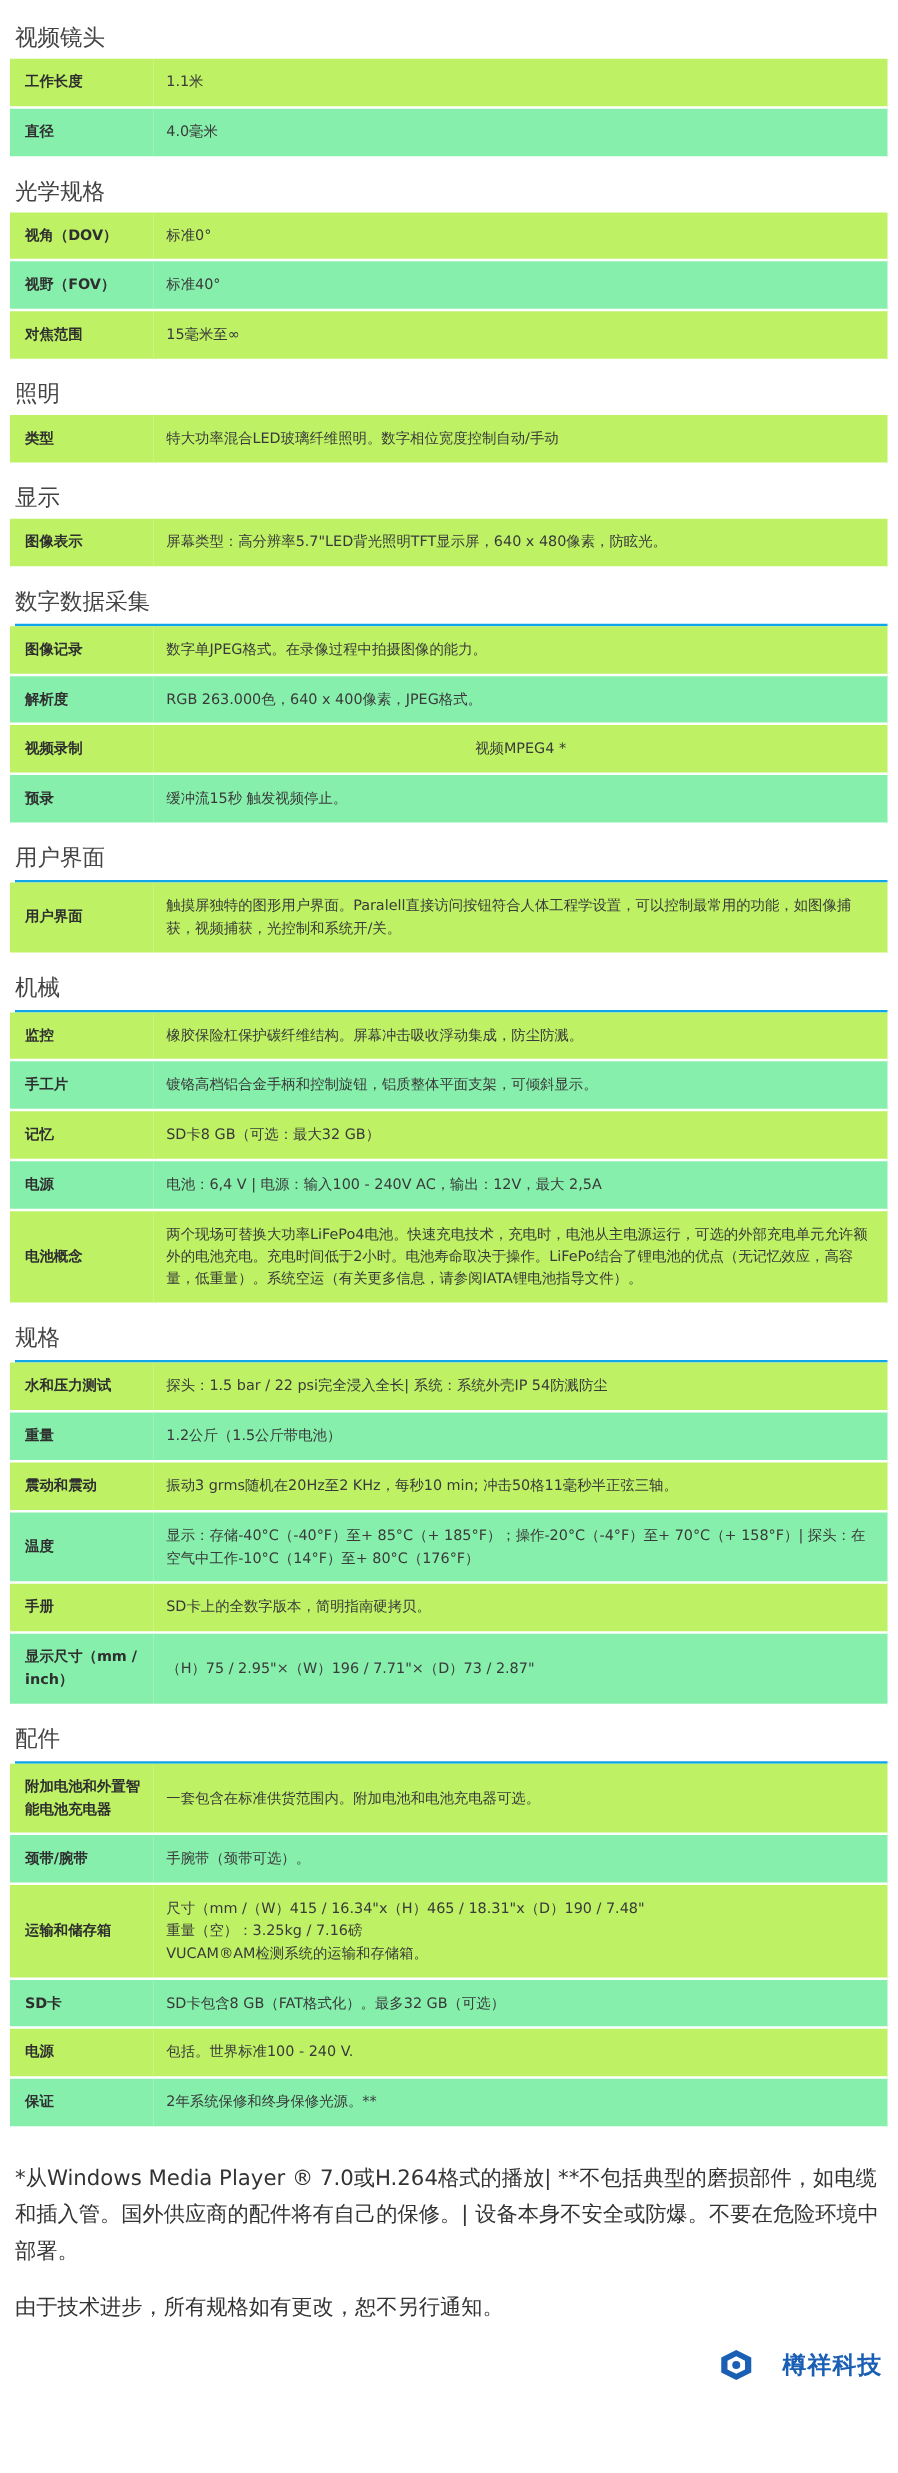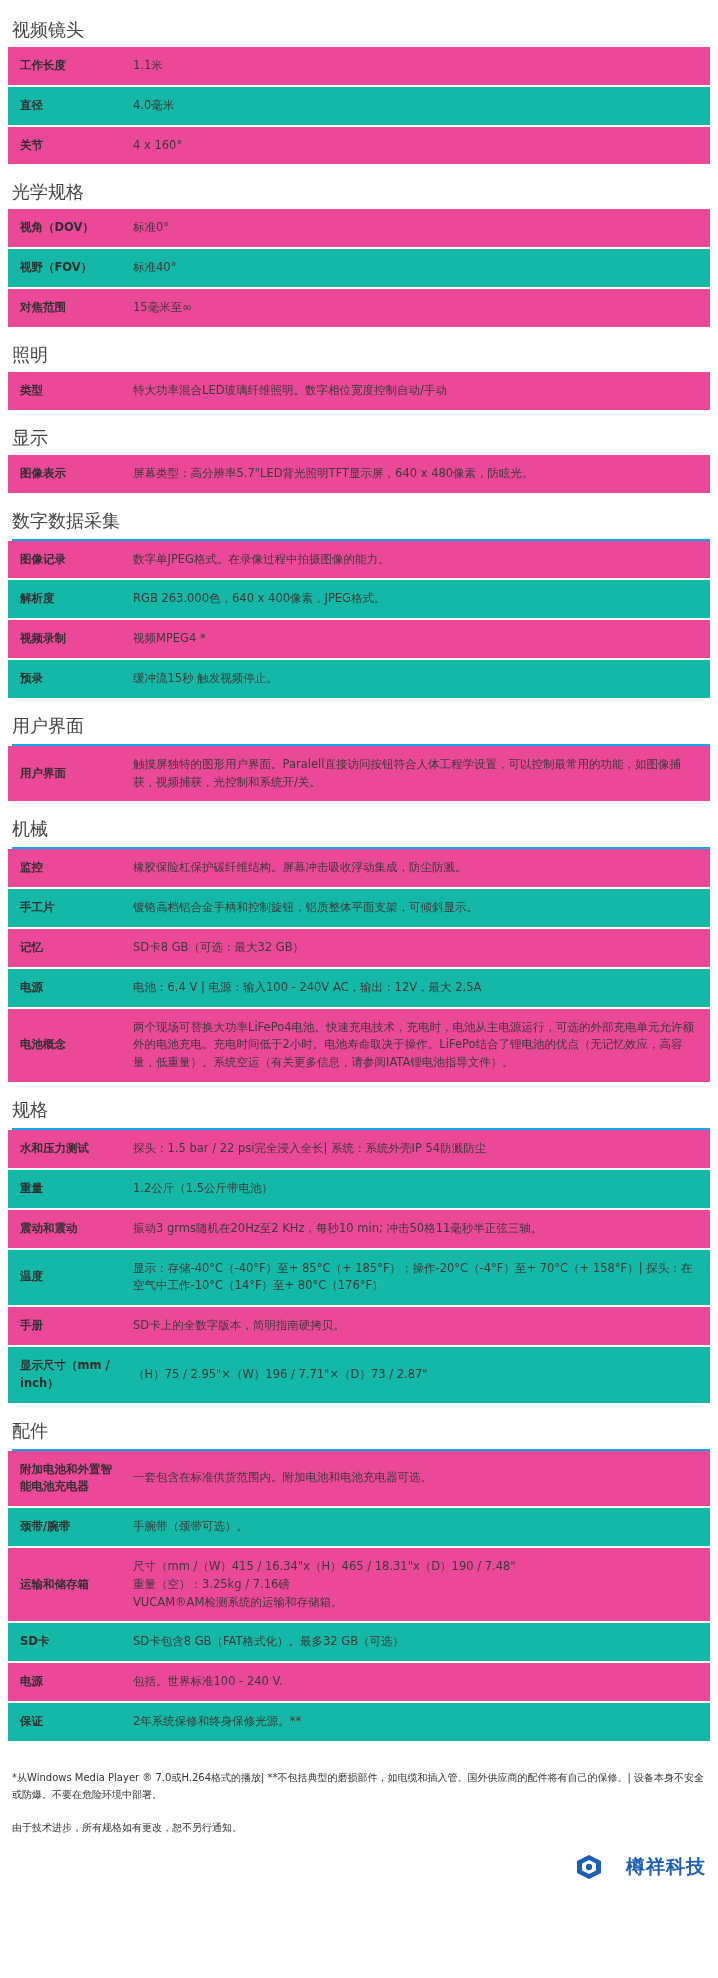--- a/index.html
+++ b/index.html
@@ -29,41 +29,41 @@
   .section-title.ruled {
     border-bottom: 2px solid #0ea5e9;
     padding-bottom: 6px;
     margin-bottom: 0;
   }
   table.spec {
     width: 100%;
     border-collapse: collapse;
     table-layout: fixed;
   }
-  table.spec tr.odd td { background: #ec4899; }
-  table.spec tr.even td { background: #14b8a6; }
+  table.spec tr.odd td { background: #bef264; }
+  table.spec tr.even td { background: #86efac; }
   table.spec td {
     padding: 10px 10px 10px 10px;
     font-size: 11.5px;
     line-height: 1.55;
     vertical-align: middle;
     border-bottom: 2px solid #ffffff;
     color: #333333;
   }
   table.spec td.k {
     width: 115px;
     font-weight: bold;
     color: #2f2f2f;
     padding-left: 12px;
   }
   table.spec td.v {
     color: #3a3a3a;
   }
   .footnotes {
-    font-size: 10px;
+    font-size: 17px;
     line-height: 1.7;
     color: #333333;
     margin: 26px 4px 0 4px;
   }
   .footnotes p { margin: 0 0 16px 0; }
   .footer-bar {
     margin-top: 18px;
     display: flex;
     justify-content: flex-end;
     align-items: center;
@@ -94,24 +94,20 @@
       <table class="spec">
         <tbody>
           <tr class="odd">
             <td class="k">工作长度</td>
             <td class="v" style="white-space: pre-line;">1.1米</td>
           </tr>
           <tr class="even">
             <td class="k">直径</td>
             <td class="v" style="white-space: pre-line;">4.0毫米</td>
           </tr>
-          <tr class="odd">
-            <td class="k">关节</td>
-            <td class="v" style="white-space: pre-line;">4 x 160°</td>
-          </tr>
         </tbody>
       </table>
       <div class="section-title">光学规格</div>
       <table class="spec">
         <tbody>
           <tr class="odd">
             <td class="k">视角（DOV）</td>
             <td class="v" style="white-space: pre-line;">标准0°</td>
           </tr>
           <tr class="even">
@@ -148,21 +144,21 @@
           <tr class="odd">
             <td class="k">图像记录</td>
             <td class="v" style="white-space: pre-line;">数字单JPEG格式。在录像过程中拍摄图像的能力。</td>
           </tr>
           <tr class="even">
             <td class="k">解析度</td>
             <td class="v" style="white-space: pre-line;">RGB 263.000色，640 x 400像素，JPEG格式。</td>
           </tr>
           <tr class="odd">
             <td class="k">视频录制</td>
-            <td class="v" style="white-space: pre-line;">视频MPEG4 *</td>
+            <td class="v" style="white-space: pre-line; text-align: center;">视频MPEG4 *</td>
           </tr>
           <tr class="even">
             <td class="k">预录</td>
             <td class="v" style="white-space: pre-line;">缓冲流15秒 触发视频停止。</td>
           </tr>
         </tbody>
       </table>
       <div class="section-title ruled">用户界面</div>
       <table class="spec">
         <tbody>

